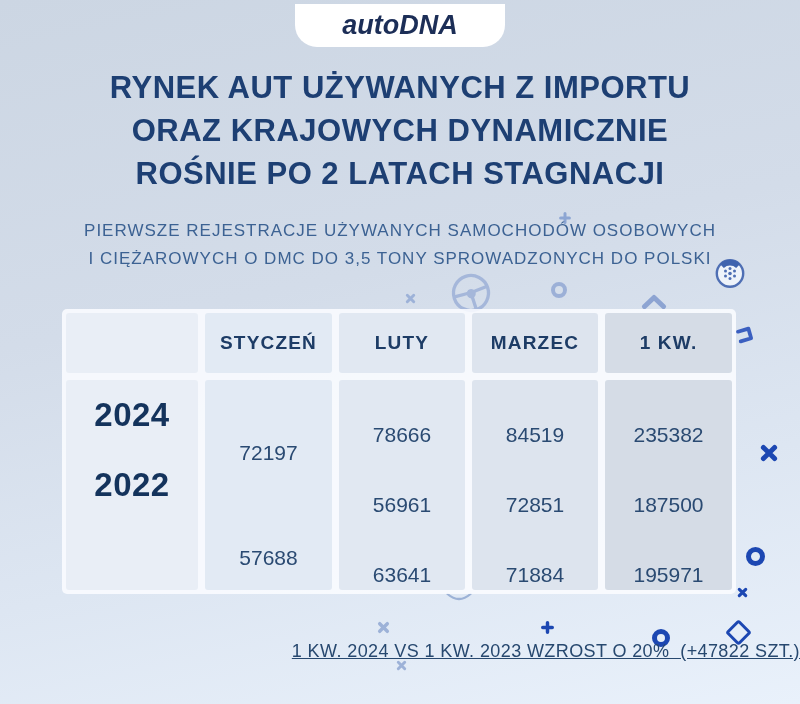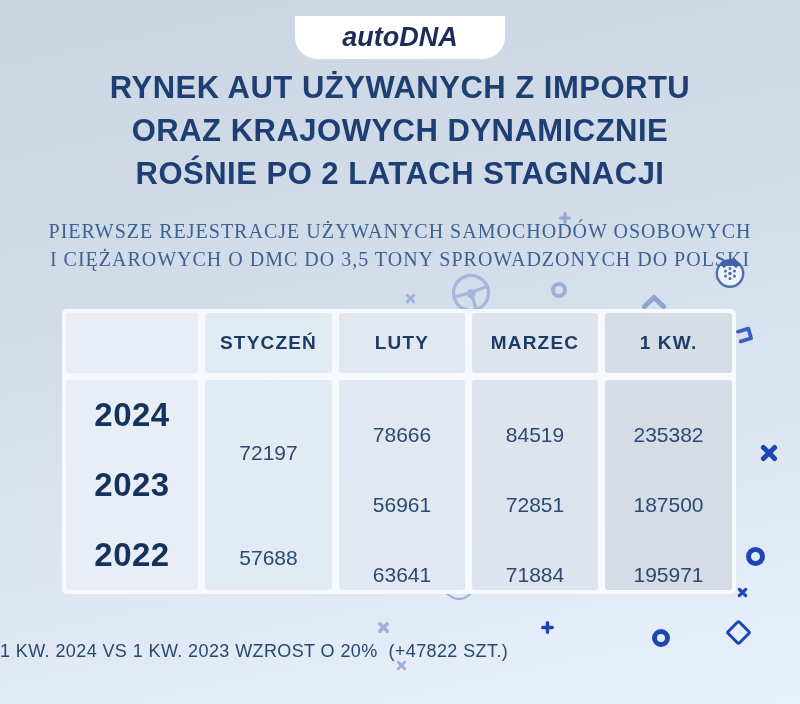--- a/index.html
+++ b/index.html
@@ -4,38 +4,38 @@
 <style>
   * { margin:0; padding:0; box-sizing:border-box; }
   html,body { width:800px; height:704px; }
   body { font-family:"Liberation Sans", sans-serif; }
   .stage {
     position:relative; width:800px; height:704px; overflow:hidden;
     background:linear-gradient(168deg,#ccd6e3 0%,#d3dce9 40%,#dde6f2 70%,#e9f1fb 100%);
   }
   
   .badge {
-    position:absolute; left:295px; top:16px; width:210px; height:43px;
+    position:absolute; left:295px; top:4px; width:210px; height:43px;
     background:#ffffff; border-radius:0 0 22px 22px;
     display:flex; align-items:center; justify-content:center; z-index:2;
   }
   .logo {
     font-size:27px; font-weight:800; font-style:italic;
     color:#1c2e57; letter-spacing:0;
   }
   
   .title {
     position:absolute; top:66px; left:0; width:100%; text-align:center;
     font-size:31px; line-height:43px; font-weight:800; letter-spacing:0.5px;
     color:#1d3f73; z-index:2;
   }
   .subtitle {
     position:absolute; top:217px; left:0; width:100%; text-align:center;
-    font-size:20px; line-height:28px; font-weight:normal; letter-spacing:1px;
-    color:#3c6293; z-index:2;font-family:Liberation Serif, serif;
+    font-size:17px; line-height:28px; font-weight:normal; letter-spacing:1px;
+    color:#3c6293; z-index:2;
   }
   
   .table-wrap {
     position:absolute; left:62px; top:309px; z-index:2;
     display:grid;
     grid-template-columns:132px 127px 126px 126px 127px;
     grid-template-rows:60px 210px;
     gap:7px; padding:4px;
     background:rgba(250,252,255,0.88); border-radius:5px;
   }
@@ -47,23 +47,23 @@
   .bcell { height:70px; display:flex; align-items:center; justify-content:center; }
   .c1 { background:#e9eef6; }
   .c2 { background:#e2eaf4; }
   .c3 { background:#e1e8f2; }
   .c4 { background:#dde4ee; }
   .c5 { background:#d5dce6; }
   .year { font-size:33px; font-weight:800; color:#14335c; letter-spacing:0.5px; }
   .val  { font-size:21px; font-weight:normal; color:#2a4a72;margin-top:40px; }
   
   .note {
-    position:absolute; top:641px; left:0; width:100%; text-align:left;
+    position:absolute; top:641px; left:0; width:100%; text-align:right;
     font-size:18px; letter-spacing:0.4px; color:#27486f;
-    white-space:pre; z-index:2;
+    white-space:pre; z-index:2;text-decoration:underline;
   }
   
   .deco { position:absolute; pointer-events:none; z-index:1; }
   .deco.front { z-index:3; }
   .ring { border-radius:50%; }
 </style>
 </head>
 <body>
 
 <div class="stage">
@@ -156,21 +156,20 @@
   <div class="table-wrap">
 
     <div class="hcell c1"></div>
     <div class="hcell c2">STYCZEŃ</div>
     <div class="hcell c3">LUTY</div>
     <div class="hcell c4">MARZEC</div>
     <div class="hcell c5">1 KW.</div>
 
     <div class="bcol c1">
       <div class="bcell year">2024</div>
-      <div class="bcell year">2023</div>
       <div class="bcell year">2022</div>
     </div>
 
     <div class="bcol c2">
       <div class="bcell val">72197</div>
       <div class="bcell val">57688</div>
     </div>
 
     <div class="bcol c3">
       <div class="bcell val">78666</div>

